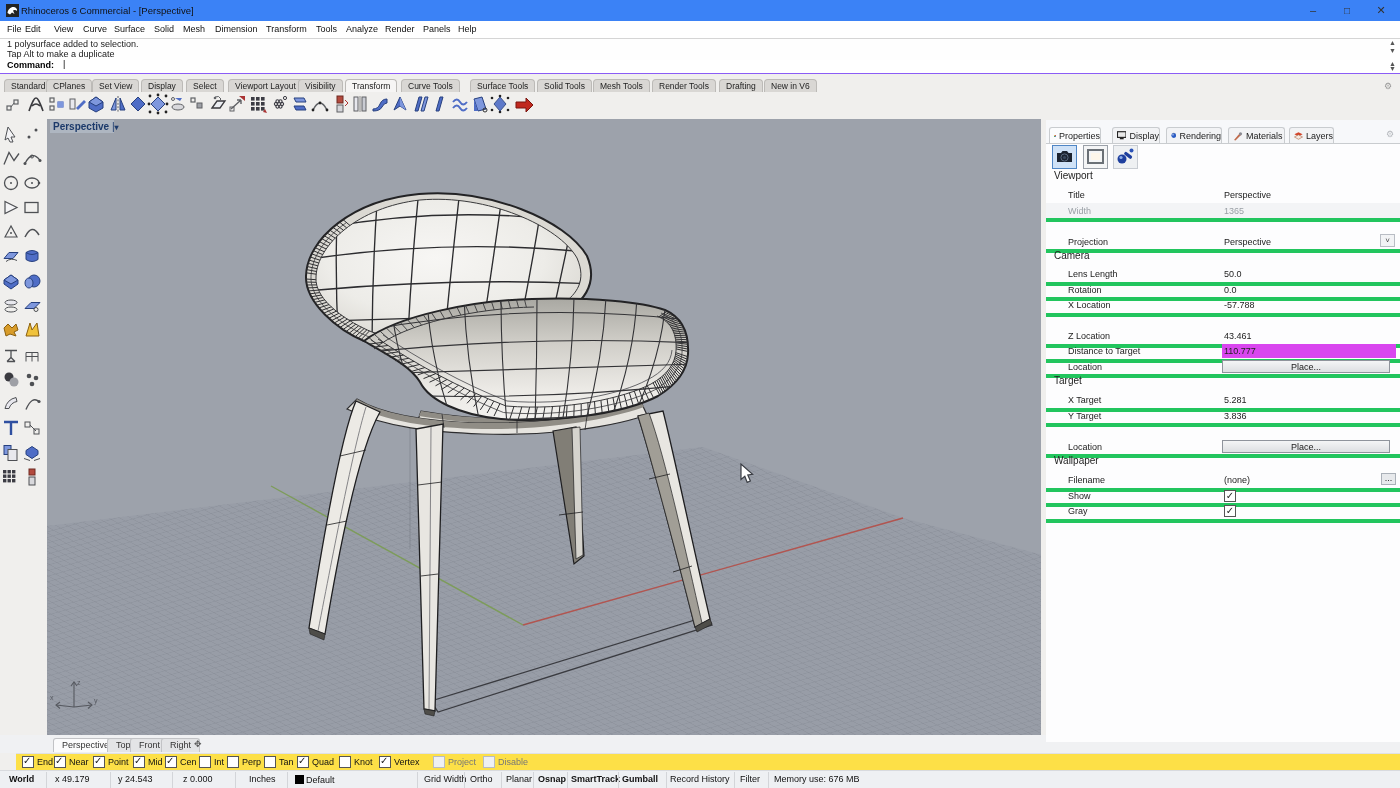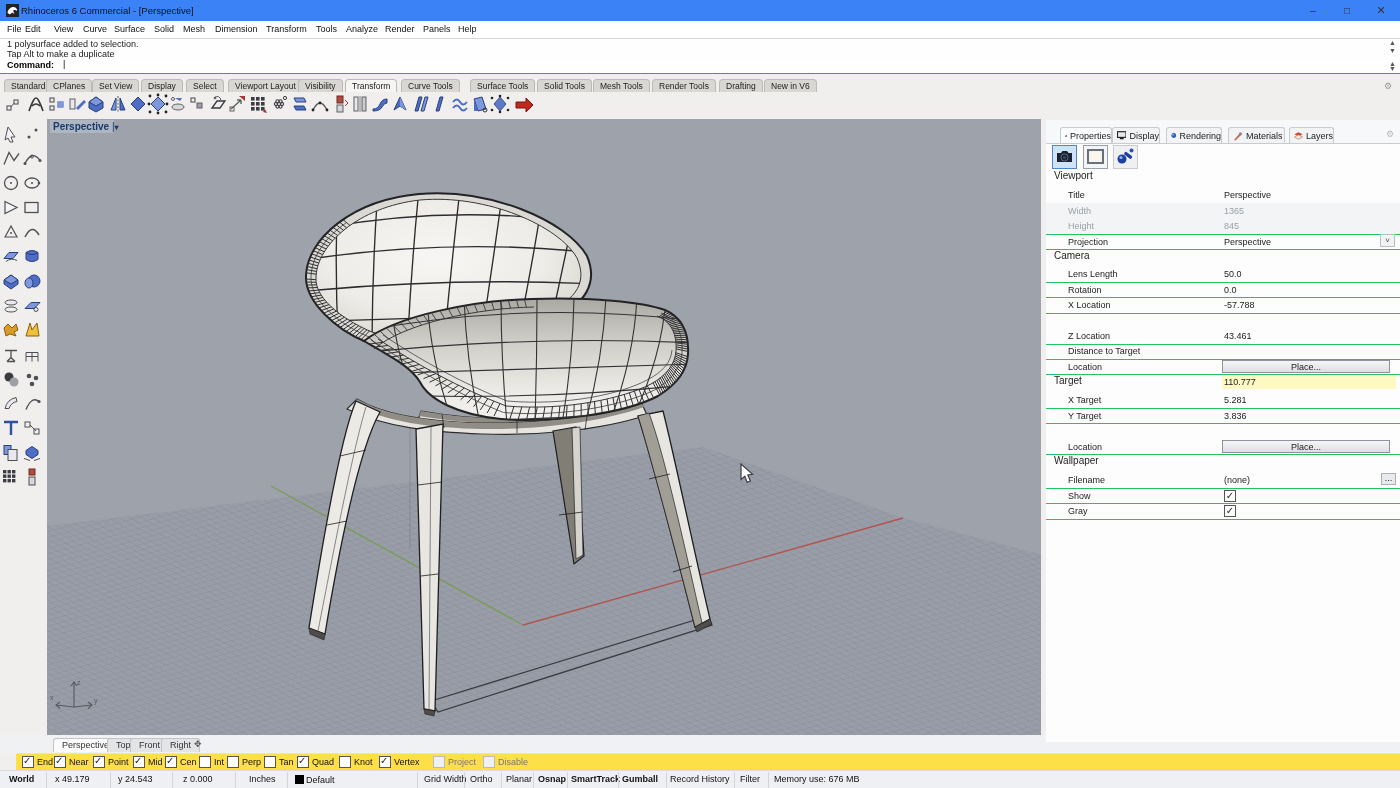--- a/index.html
+++ b/index.html
@@ -25,24 +25,24 @@
   #sidebar{left:0;top:115px;width:46px;height:624px;background:#f0efed;}
   
   #viewport{left:47px;top:119px;width:994px;height:616px;background:#9da2ab;overflow:hidden;}
   #vplabel{position:absolute;left:6px;top:2px;font-size:10px;font-weight:bold;color:#1c3a6b;}
   
   #rpanel{left:1046px;top:120px;width:354px;height:625px;background:#f7f8fa;}
   .ptab{position:absolute;top:7px;height:16px;background:#f2f3f5;border:1px solid #c9cccf;border-bottom:none;border-radius:3px 3px 0 0;font-size:9px;color:#222;display:flex;align-items:center;gap:3px;padding-left:4px;box-sizing:border-box;}
   .ptab.act{background:#fbfcfd;}
   #pcontent{position:absolute;left:0;top:23px;width:354px;height:598px;background:#fdfdfe;border-top:1px solid #c9cccf;z-index:1;}
   .psec{position:absolute;left:8px;font-size:10px;color:#222;height:15px;}
-  .prow{position:absolute;left:0;width:354px;height:15.5px;border-bottom:1px solid #22c55e;font-size:9px;color:#222;}
+  .prow{position:absolute;left:0;width:354px;height:15.5px;border-bottom:4px solid #22c55e;font-size:9px;color:#222;}
   .pl{position:absolute;left:22px;top:3px;}
   .pv{position:absolute;left:178px;top:3px;}
-  .pvg{background:#fef9c3;left:176px;top:1px;padding:2px 4px 2px 2px;width:168px;margin-top:31px;}
+  .pvg{background:#d946ef;left:176px;top:1px;padding:2px 4px 2px 2px;width:168px;}
   .pbtn{position:absolute;left:176px;top:1px;width:168px;height:13px;background:linear-gradient(#f4f5f6,#dddfe2);border:1px solid #8f949c;text-align:center;line-height:12px;box-sizing:border-box;}
   .combo{position:absolute;right:5px;top:0.5px;width:15px;height:13px;color:#444;text-align:center;font-size:8px;line-height:12px;border:1px solid #b9bdc4;background:#f2f3f5;box-sizing:border-box;}
   .pdots{position:absolute;right:4px;top:1px;width:15px;height:12px;background:#e7e9ec;border:1px solid #aab0b8;text-align:center;line-height:9px;font-size:9px;box-sizing:border-box;}
   .pcb{position:absolute;left:178px;top:2px;width:10px;height:10px;border:1px solid #555;background:#fff;font-size:10px;line-height:10px;text-align:center;}
   
   #vptabs{left:0;top:735px;width:1400px;height:18px;background:#f0f1f3;font-size:9px;color:#333;}
   .vtab{position:absolute;top:3px;height:13px;line-height:13px;padding:0 8px;background:#e3e4e6;border:1px solid #c2c3c6;border-bottom:none;border-radius:3px 3px 0 0;}
   .vtab.act{background:#fbfbfc;}
   #osnaprow{left:0;top:753px;width:1400px;height:17px;background:#fde047;border-top:1px solid #e0e1e4;font-size:9px;color:#111;margin-left:16px;}
   .osn{position:absolute;top:2px;display:flex;align-items:center;}
@@ -490,21 +490,21 @@
         <text x="3" y="581" font-size="7" stroke="none" fill="#565960">x</text>
         <text x="47" y="584" font-size="7" stroke="none" fill="#565960">y</text>
       </g>
       <path d="M694,345 L694,360.5 L697.8,357.2 L700.2,363.4 L703.4,362 L700.8,356 L705.6,355.4 Z" fill="#fff" stroke="#3a3d44" stroke-width="1.2"></path>
     </svg>
   <div style="position:absolute;left:3px;top:1px;width:64px;height:13px;background:rgba(196,206,220,0.45);"></div>
     <div id="vplabel">Perspective <span style="font-weight:normal">|</span><span style="font-size:8px">▾</span></div>
 </div>
 
 <div class="abs" id="rpanel">
-  <div class="ptab act" style="left:14px;width:52px;">
+  <div class="ptab act" style="left:3px;width:52px;">
     <svg width="10" height="10" viewBox="0 0 10 10">
         <circle cx="5" cy="5" r="4.6" fill="#444"></circle>
         <path d="M5 5 L5 0.4 A4.6 4.6 0 0 1 9.6 5 Z" fill="#e33"></path>
         <path d="M5 5 L9.6 5 A4.6 4.6 0 0 1 5 9.6 Z" fill="#2a7de0"></path>
         <path d="M5 5 L5 9.6 A4.6 4.6 0 0 1 0.4 5 Z" fill="#27a03a"></path>
         <path d="M5 5 L0.4 5 A4.6 4.6 0 0 1 5 0.4 Z" fill="#ffd34d"></path>
         <circle cx="5" cy="5" r="2" fill="#fff"></circle>
       </svg>
     <span>Properties</span>
     </div>
@@ -563,24 +563,20 @@
 
   <div id="pcontent">
     <div class="psec" style="top:26px">Viewport</div>
     <div class="prow" style="top:43px">
         <span class="pl">Title</span>
         <span class="pv">Perspective</span>
       </div>
     <div class="prow" style="top:58.5px;background:#f3f4f6">
         <span class="pl" style="color:#9aa0a6">Width</span>
         <span class="pv" style="color:#9aa0a6">1365</span>
-      </div>
-    <div class="prow" style="top:74px;background:#f3f4f6">
-        <span class="pl" style="color:#9aa0a6">Height</span>
-        <span class="pv" style="color:#9aa0a6">845</span>
       </div>
     <div class="prow" style="top:89.5px">
         <span class="pl">Projection</span>
         <span class="pv">Perspective</span>
       <span class="combo">˅</span>
       </div>
     <div class="psec" style="top:106px">Camera</div>
     <div class="prow" style="top:122px">
         <span class="pl">Lens Length</span>
         <span class="pv">50.0</span>

